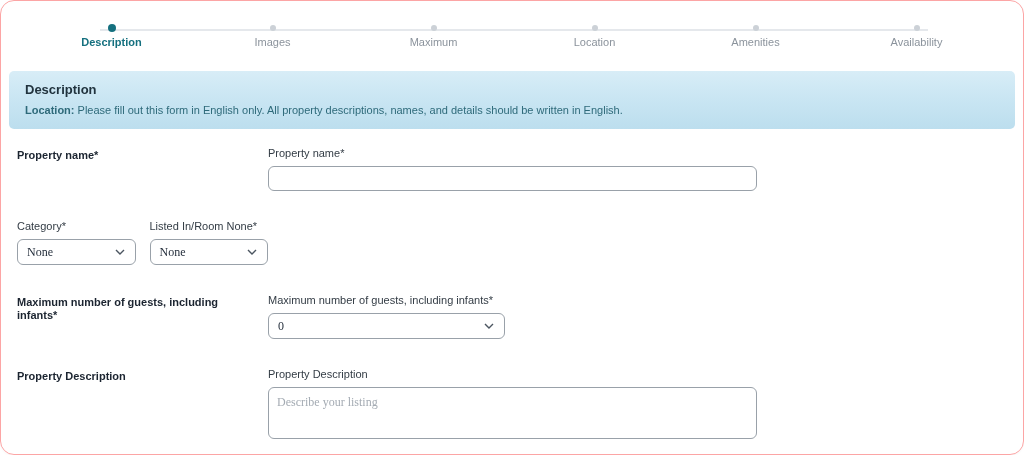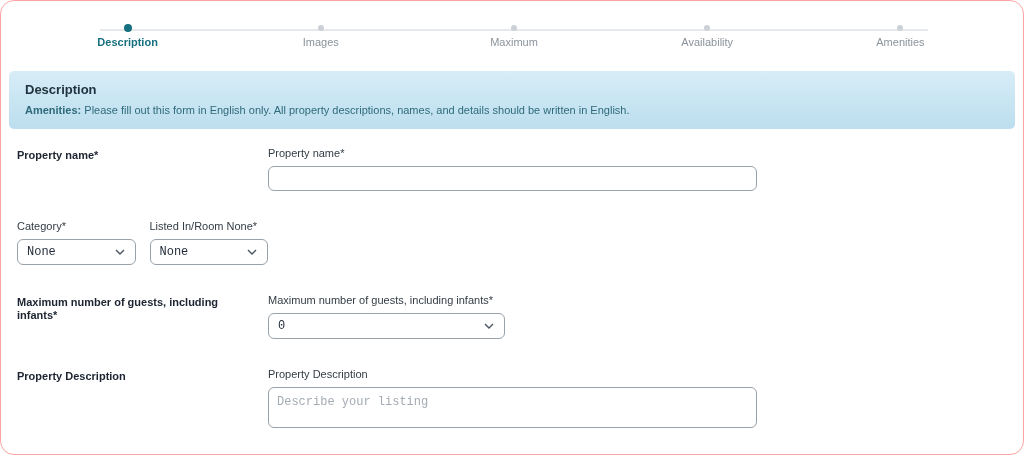--- a/index.html
+++ b/index.html
@@ -36,32 +36,32 @@
   .banner-msg b { font-weight:700; }
 
   
   .form { position:absolute; top:146px; left:16px; right:16px; }
   .row { display:grid; grid-template-columns:251px 489px; margin-bottom:29px; }
   .section-label { font-size:11px; font-weight:700; color:#1b2430; padding-top:2px; line-height:13px; padding-right:20px; }
   .field-label { font-size:11px; color:#333c45; margin-bottom:6px; line-height:13px; display:block; }
 
   .text-input, .sel, .textarea {
     width:100%; border:1px solid #99a1a9; border-radius:6px; background:#fff;
-    font-family:Liberation Mono, monospace; font-size:12px; color:#1f2937;
+    font-family:Liberation Serif, serif; font-size:12px; color:#1f2937;
   }
   .text-input { height:25px; padding:0 8px; outline:none; }
   .sel {
     height:26px; display:flex; align-items:center; justify-content:space-between;
     padding:0 10px 0 9px; cursor:pointer; user-select:none;
   }
   .sel .chev { display:flex; align-items:center; }
   .two-col { display:flex; gap:14px; }
   .two-col .field { flex:1; }
   .half { width:237px; }
-  .textarea { height:41px; padding:7px 8px; resize:none; outline:none; }
+  .textarea { height:52px; padding:7px 8px; resize:none; outline:none; }
   .textarea::placeholder { color:#a4abb3; }
 
   .continue-btn {
     margin-top:19px; width:106px; height:29px; border:none; border-radius:6px;
     background:#26828f; color:#fff; font-family:"Liberation Sans", sans-serif;
     font-size:12px; cursor:pointer;
   }
 </style>
 </head>
 <body>
@@ -78,32 +78,36 @@
       <div class="step">
         <span class="dot"></span>
         <span class="step-label">Images</span>
       </div>
       <div class="step">
         <span class="dot"></span>
         <span class="step-label">Maximum</span>
       </div>
       <div class="step">
         <span class="dot"></span>
-        <span class="step-label">Availability</span>
+        <span class="step-label">Location</span>
       </div>
       <div class="step">
         <span class="dot"></span>
         <span class="step-label">Amenities</span>
+      </div>
+      <div class="step">
+        <span class="dot"></span>
+        <span class="step-label">Availability</span>
       </div>
     </div>
   </div>
 
   <div class="banner">
     <div class="banner-title">Description</div>
-    <div class="banner-msg"><b>Amenities:</b><span> Please fill out this form in English only. All property descriptions, names, and details should be written in English.</span></div>
+    <div class="banner-msg"><b>Location:</b><span> Please fill out this form in English only. All property descriptions, names, and details should be written in English.</span></div>
   </div>
 
   <div class="form">
 
     <div class="row">
       <div class="section-label">Property name*</div>
       <div class="field">
         <span class="field-label">Property name*</span>
         <input class="text-input" type="text" value="" style="">
       </div>

